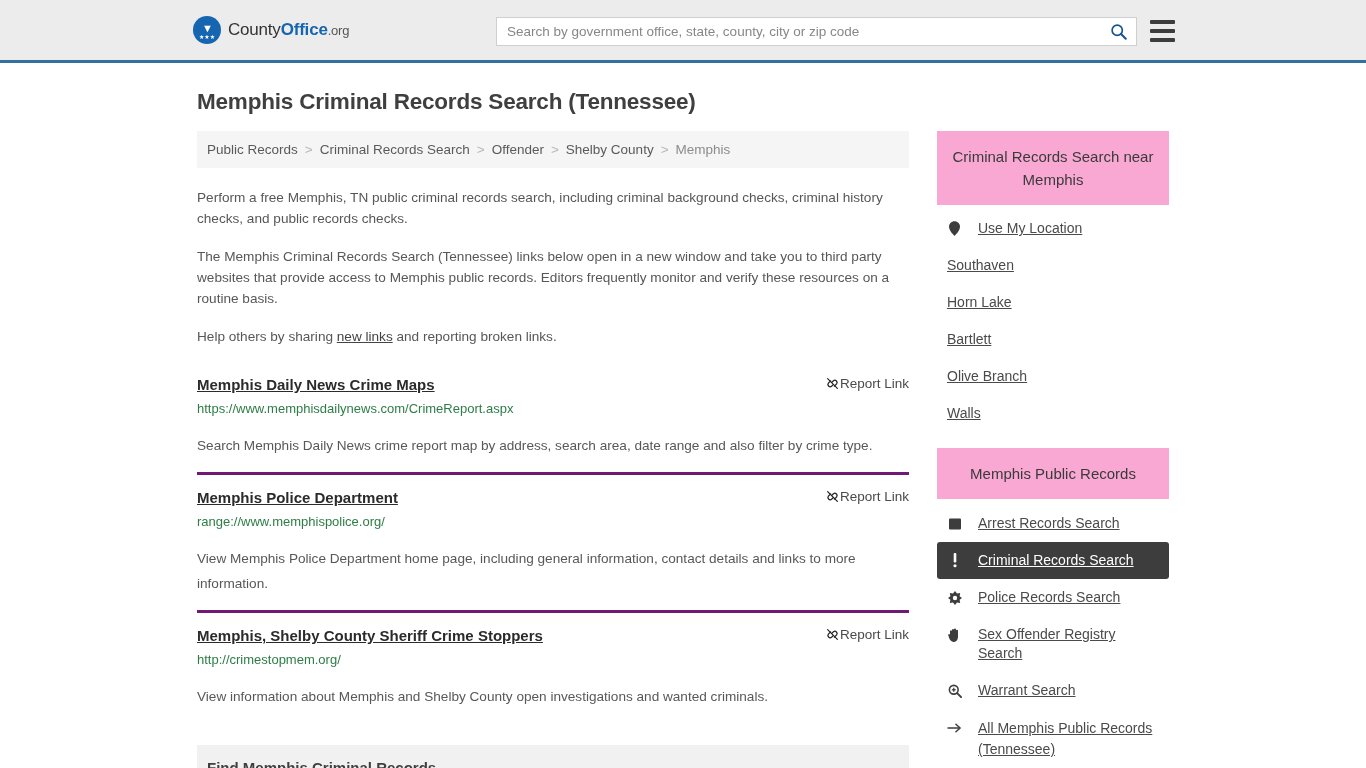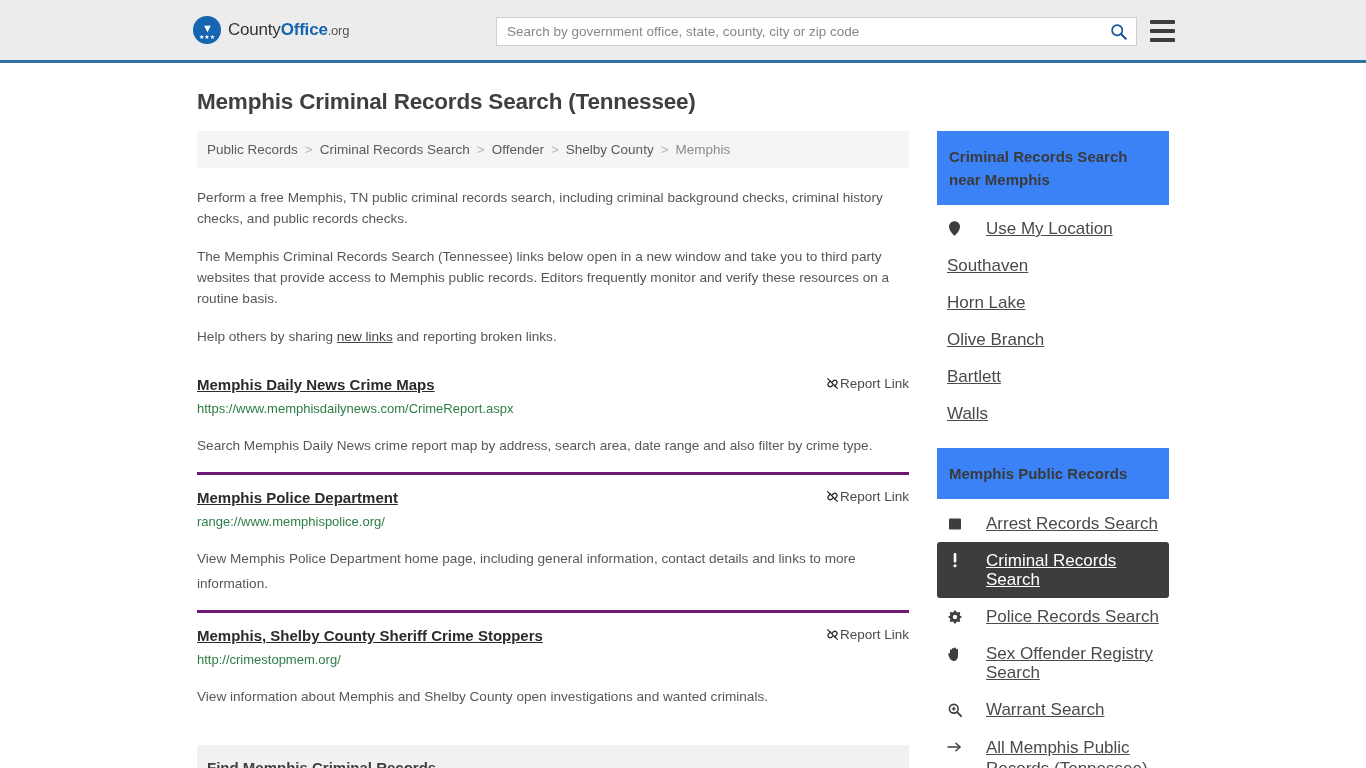--- a/index.html
+++ b/index.html
@@ -215,34 +215,35 @@
   }
   .find-body {
     font-size: 13.6px;
     line-height: 24px;
     color: #585858;
     margin-top: 17px;
   }
 
   
   .side-card-head {
-    background: #3b82f6;
+    background: #f9a8d4;
     padding: 14px 12px;
     font-size: 15px;
-    font-weight: bold;
+    font-weight: normal;
     color: #3a3a3a;
     line-height: 23px;
+    text-align: center;
   }
   .side-list { padding: 0; margin: 0; list-style: none; }
   .side-item {
     display: flex;
     align-items: flex-start;
-    gap: 24px;
+    gap: 16px;
     padding: 9px 10px;
-    font-size: 17px;
+    font-size: 14px;
   }
   .side-item a {
     color: #4a4a4a;
     text-decoration: underline;
     line-height: 19px;
   }
   .side-item.first-nearby { padding-top: 14px; }
   .side-icon {
     width: 15px;
     flex: none;
@@ -400,24 +401,24 @@
           </span>
           <a href="#">Use My Location</a>
         </li>
         <li class="side-item no-icon">
           <a href="#">Southaven</a>
         </li>
         <li class="side-item no-icon">
           <a href="#">Horn Lake</a>
         </li>
         <li class="side-item no-icon">
+          <a href="#">Bartlett</a>
+        </li>
+        <li class="side-item no-icon">
           <a href="#">Olive Branch</a>
-        </li>
-        <li class="side-item no-icon">
-          <a href="#">Bartlett</a>
         </li>
         <li class="side-item no-icon">
           <a href="#">Walls</a>
         </li>
       </ul>
 
       <div class="side-card-head second">Memphis Public Records</div>
       <ul class="side-list records">
 
         <li class="side-item">

